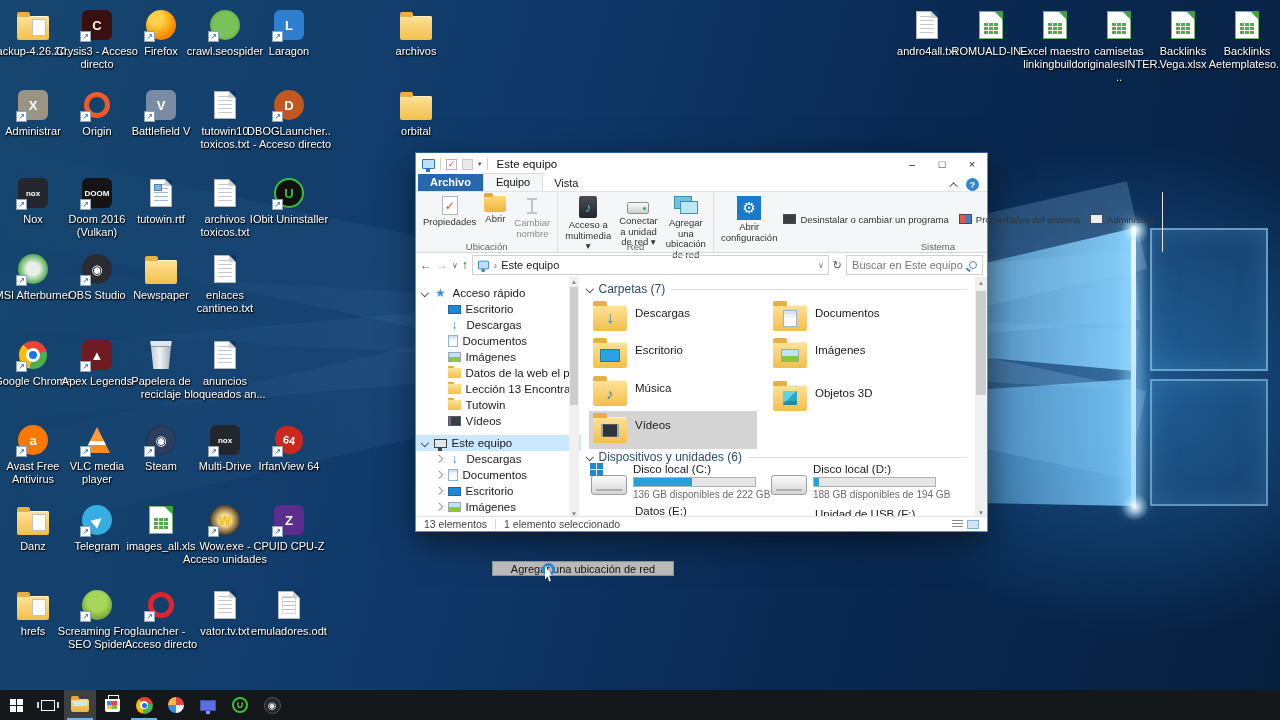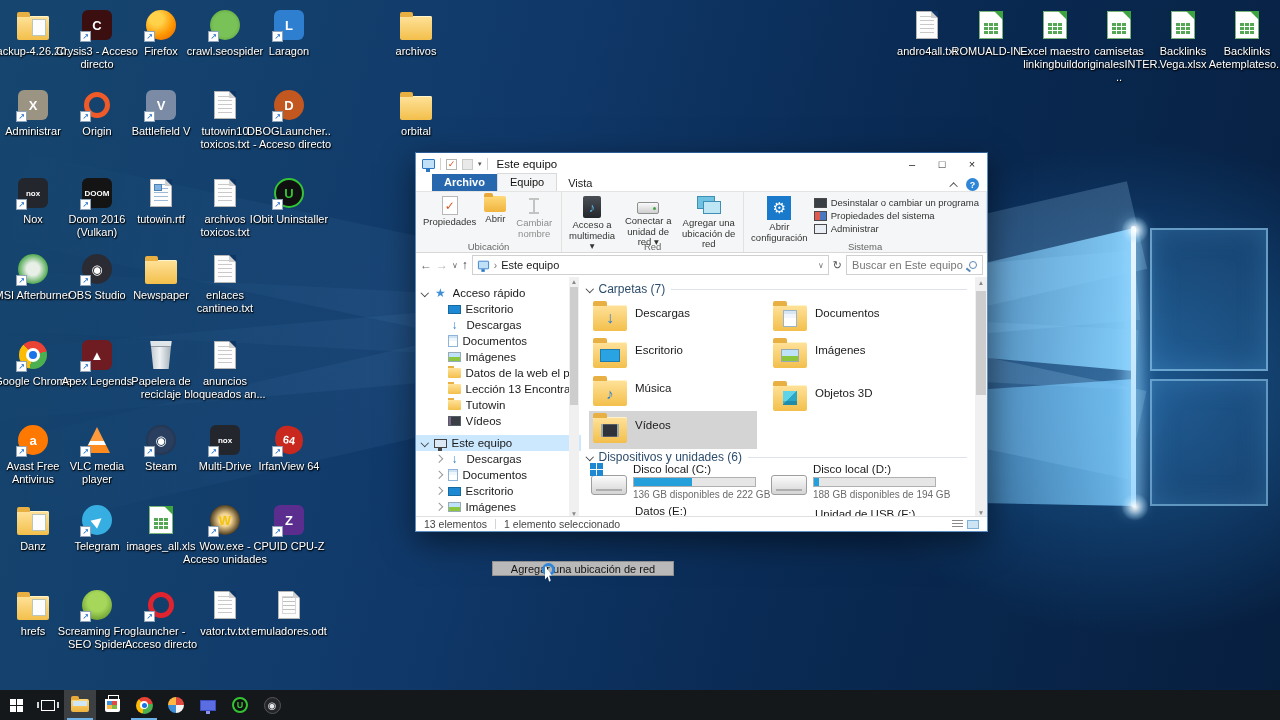--- a/index.html
+++ b/index.html
@@ -83,37 +83,37 @@
   .qchk{width:11px;height:11px;border:1px solid #b5b5b5;background:#fff;color:#d9531e;font-size:9px;
     display:flex;align-items:center;justify-content:center;font-weight:bold;}
   .qbox{width:11px;height:11px;border:1px solid #c9c9c9;background:#e9e9e9;}
   .qdrop{font-size:7px;color:#555;}
   .ttitle{margin-left:4px;font-size:11.5px;color:#111;}
   .wc{margin-left:auto;display:flex;height:22px;}
   .wc span{width:30px;display:flex;align-items:center;justify-content:center;font-size:11px;color:#222;}
   .tabs{position:absolute;left:0;top:22px;right:0;height:17px;background:#fff;display:flex;align-items:flex-end;
     border-bottom:1px solid #e4e4e4;}
   .tab{padding:2px 11px 2px;font-size:11px;color:#222;}
-  .tab-file{background:#2767ae;color:#fff;font-weight:bold;margin-left:16px;padding:2px 12px 3px;}
+  .tab-file{background:#2767ae;color:#fff;font-weight:bold;margin-left:2px;padding:2px 12px 3px;}
   .tab-active{background:#f5f6f7;border:1px solid #dadada;border-bottom:none;color:#111;padding:2px 12px 3px;}
   .tabcorner{margin-left:auto;display:flex;align-items:center;gap:8px;padding-right:8px;}
   .chev-up{width:6px;height:6px;border-left:1.5px solid #555;border-top:1.5px solid #555;transform:rotate(45deg) translateY(2px);}
   .helpq{width:13px;height:13px;border-radius:50%;background:#2f86d6;color:#fff;font-size:9px;font-weight:bold;
     display:flex;align-items:center;justify-content:center;}
   .ribbon{position:absolute;left:0;top:39px;right:0;height:61px;background:#f5f6f7;border-bottom:1px solid #d8d8d8;
     display:flex;}
   .rgroup{position:relative;border-right:1px solid #e2e2e2;padding:2px 3px 11px;display:flex;}
   .rgname{position:absolute;left:0;right:0;bottom:0;text-align:center;font-size:9.5px;color:#666;}
   .rbody{display:flex;align-items:stretch;}
   .rbtn{display:flex;flex-direction:column;align-items:center;justify-content:flex-start;
     padding:2px 4px 0;max-width:66px;text-align:center;}
   .rbtn .rlab{font-size:9.5px;line-height:10.5px;color:#333;margin-top:2px;}
   .rbtn.dis{opacity:.55;}
   .ricon{width:24px;height:24px;display:flex;align-items:center;justify-content:center;position:relative;flex:none;}
-  .rsmallcol{display:flex;flex-direction:column;justify-content:flex-start;gap:2px;padding:3px 4px 0 2px;}
+  .rsmallcol{display:flex;justify-content:flex-start;gap:10px;padding:3px 4px 0 2px;}
   .rsmall{display:flex;align-items:center;gap:4px;font-size:9.5px;color:#333;white-space:nowrap;}
   .ri-prop{width:16px;height:19px;background:#fff;border:1px solid #b7b7b7;color:#d9531e;font-weight:bold;
     font-size:12px;display:flex;align-items:center;justify-content:center;}
   .ri-open{width:22px;height:16px;background:linear-gradient(180deg,#ffd978,#f0b43e);border-radius:2px;position:relative;}
   .ri-open::before{content:"";position:absolute;top:-3px;left:0;width:9px;height:4px;background:#e8a93a;border-radius:2px 2px 0 0;}
   .ri-rename{width:14px;height:20px;position:relative;}
   .ri-rename::before{content:"";position:absolute;left:6px;top:2px;bottom:2px;width:2px;background:#9a9a9a;}
   .ri-rename::after{content:"";position:absolute;left:2px;top:2px;width:10px;height:2px;background:#9a9a9a;
     box-shadow:0 14px 0 #9a9a9a;}
   .ri-media{width:18px;height:22px;background:linear-gradient(180deg,#4a4f57,#23262b);border-radius:2px;color:#59b7e8;

